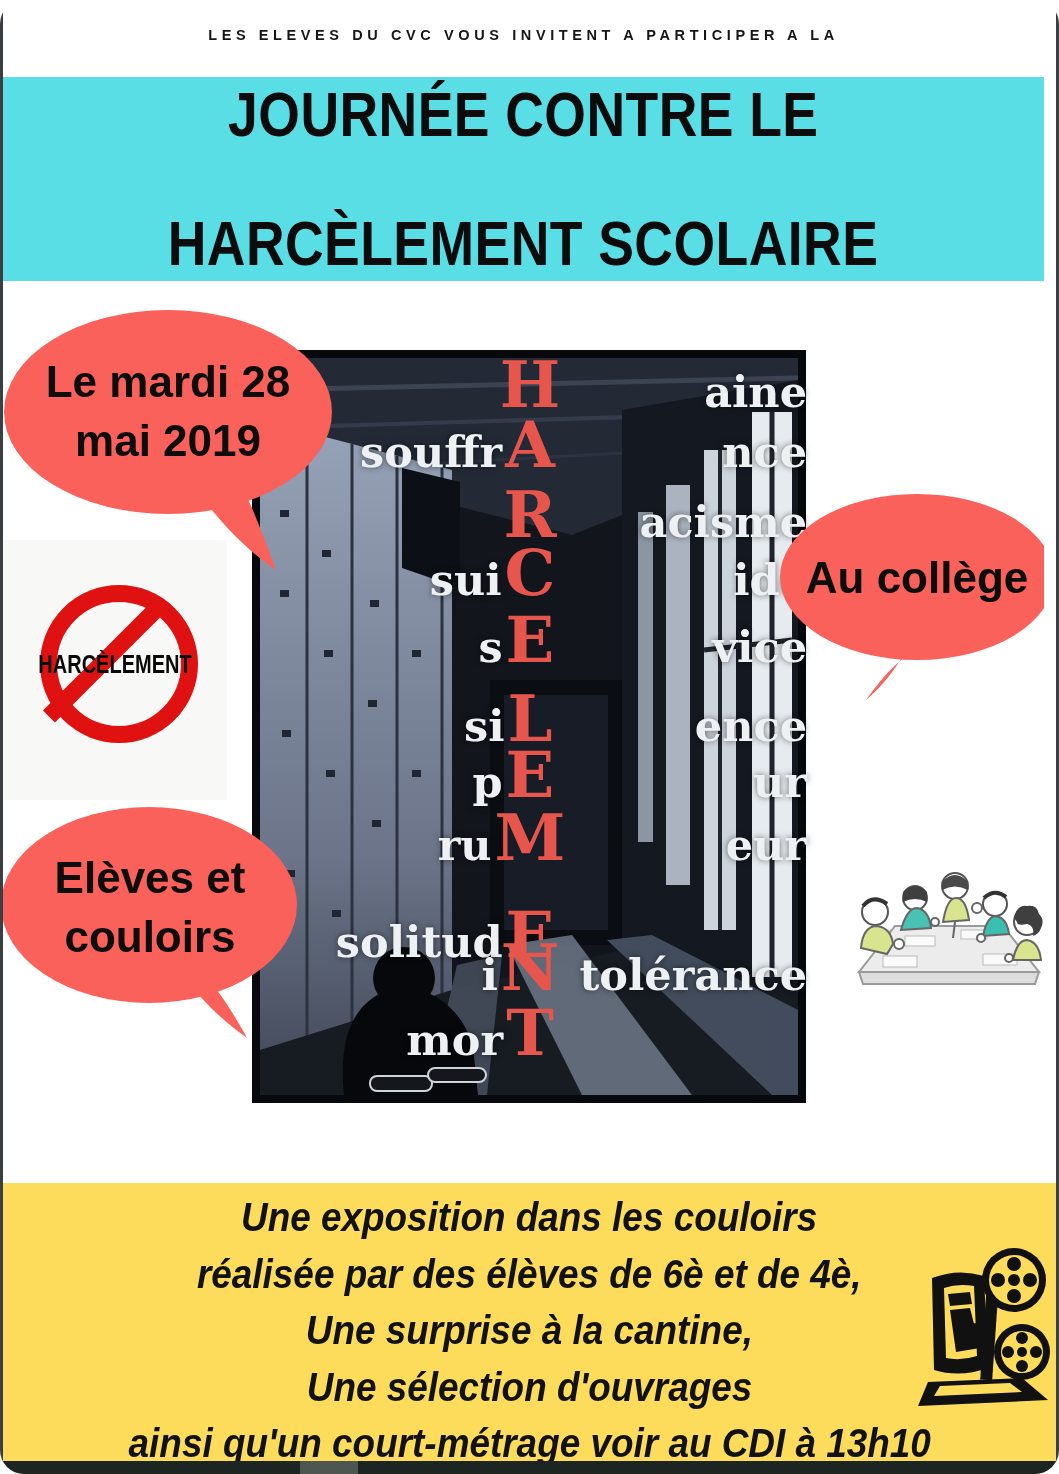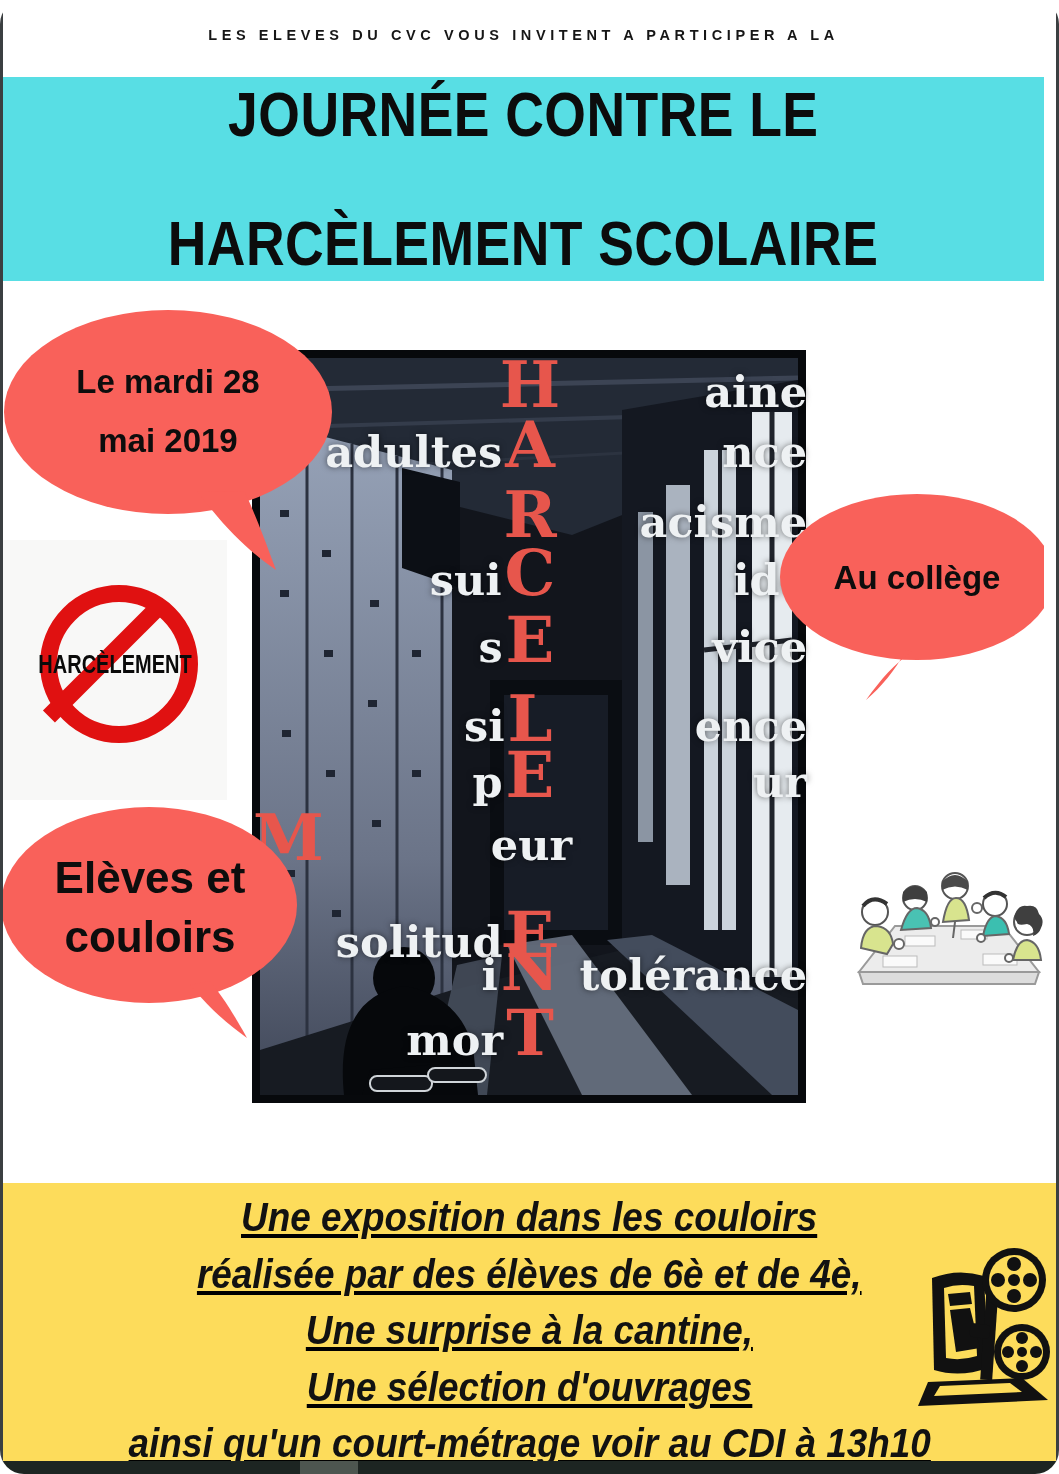--- a/index.html
+++ b/index.html
@@ -34,42 +34,42 @@
     align-items:baseline;color:#eef1f3;font-family:"DejaVu Serif",serif;font-weight:700;
     font-size:43px;line-height:1;z-index:6;text-shadow:0 0 6px rgba(0,0,0,.55);
   }
   .acrostic-row .pre{text-align:right;padding-right:3px;}
   .acrostic-row .post{text-align:right;padding-left:3px;margin-top:8px;}
   .acrostic-row .red-letter{color:#e7564c;font-size:64px;line-height:.8;text-shadow:none;}
   
   .bubble-shape{position:absolute;z-index:10;}
   .bubble-text{
     position:absolute;z-index:11;text-align:center;font-weight:700;color:#0d0d0d;
-    font-size:33px;line-height:59px;
+    font-size:44px;line-height:59px;
   }
   
   .sign-box{position:absolute;left:3px;top:540px;width:224px;height:260px;background:#f8f8f7;z-index:4;}
   .sign-ring{
     position:absolute;left:37px;top:45px;width:124px;height:124px;border:17px solid #e01111;
     border-radius:50%;
   }
   .sign-slash{
     position:absolute;left:24px;top:115px;width:150px;height:17px;background:#e01111;
     transform:rotate(-45deg);z-index:1;
   }
   .sign-label{
     position:absolute;left:0;top:110px;width:100%;text-align:center;z-index:2;
     font-weight:800;font-size:25px;color:#0a0a0a;transform:scaleX(0.8);letter-spacing:0px;
     font-family:"Liberation Sans",sans-serif;
   }
   
   .footer{
     position:absolute;left:3px;top:1183px;width:1053px;height:278px;background:#fddc5b;
     display:flex;flex-direction:column;justify-content:flex-start;align-items:center;
-    padding-top:6px;box-sizing:border-box;z-index:8;text-decoration:underline;
+    padding-top:6px;box-sizing:border-box;z-index:8;
   }
   .footer-line{
     font-style:italic;font-weight:700;font-size:41px;line-height:56.5px;color:#121212;
     transform:scaleX(0.9);transform-origin:center;white-space:nowrap;
   }
   .clipart{position:absolute;z-index:12;}
   .bottom-bar{position:absolute;left:0;top:1461px;width:1059px;height:13px;background:#1d2522;z-index:35;}
   .bottom-bar .seg{position:absolute;left:300px;top:0;width:58px;height:13px;background:#4d5650;}
 </style>
 </head>
@@ -148,21 +148,21 @@
       <rect x="118" y="726" width="62" height="15" rx="7" fill="#14171c" stroke="#cfd4d8" stroke-width="2"></rect>
       <rect x="176" y="718" width="58" height="14" rx="7" fill="#14171c" stroke="#cfd4d8" stroke-width="2"></rect>
     </svg>
 
     <div class="acrostic-row" style="top:9px">
         <span class="pre"></span>
         <span class="red-letter">H</span>
         <span class="post">aine</span>
       </div>
     <div class="acrostic-row" style="top:69px">
-        <span class="pre">adultes</span>
+        <span class="pre">souffr</span>
         <span class="red-letter">A</span>
         <span class="post">nce</span>
       </div>
     <div class="acrostic-row" style="top:139px">
         <span class="pre"></span>
         <span class="red-letter">R</span>
         <span class="post">acisme</span>
       </div>
     <div class="acrostic-row" style="top:197px">
         <span class="pre">sui</span>
@@ -178,20 +178,21 @@
         <span class="pre">si</span>
         <span class="red-letter">L</span>
         <span class="post">ence</span>
       </div>
     <div class="acrostic-row" style="top:399px">
         <span class="pre">p</span>
         <span class="red-letter">E</span>
         <span class="post">ur</span>
       </div>
     <div class="acrostic-row" style="top:462px">
+        <span class="pre">ru</span>
         <span class="red-letter">M</span>
         <span class="post">eur</span>
       </div>
     <div class="acrostic-row" style="top:559px">
         <span class="pre">solitud</span>
         <span class="red-letter">E</span>
         <span class="post"></span>
       </div>
     <div class="acrostic-row" style="top:592px">
         <span class="pre">i</span>

